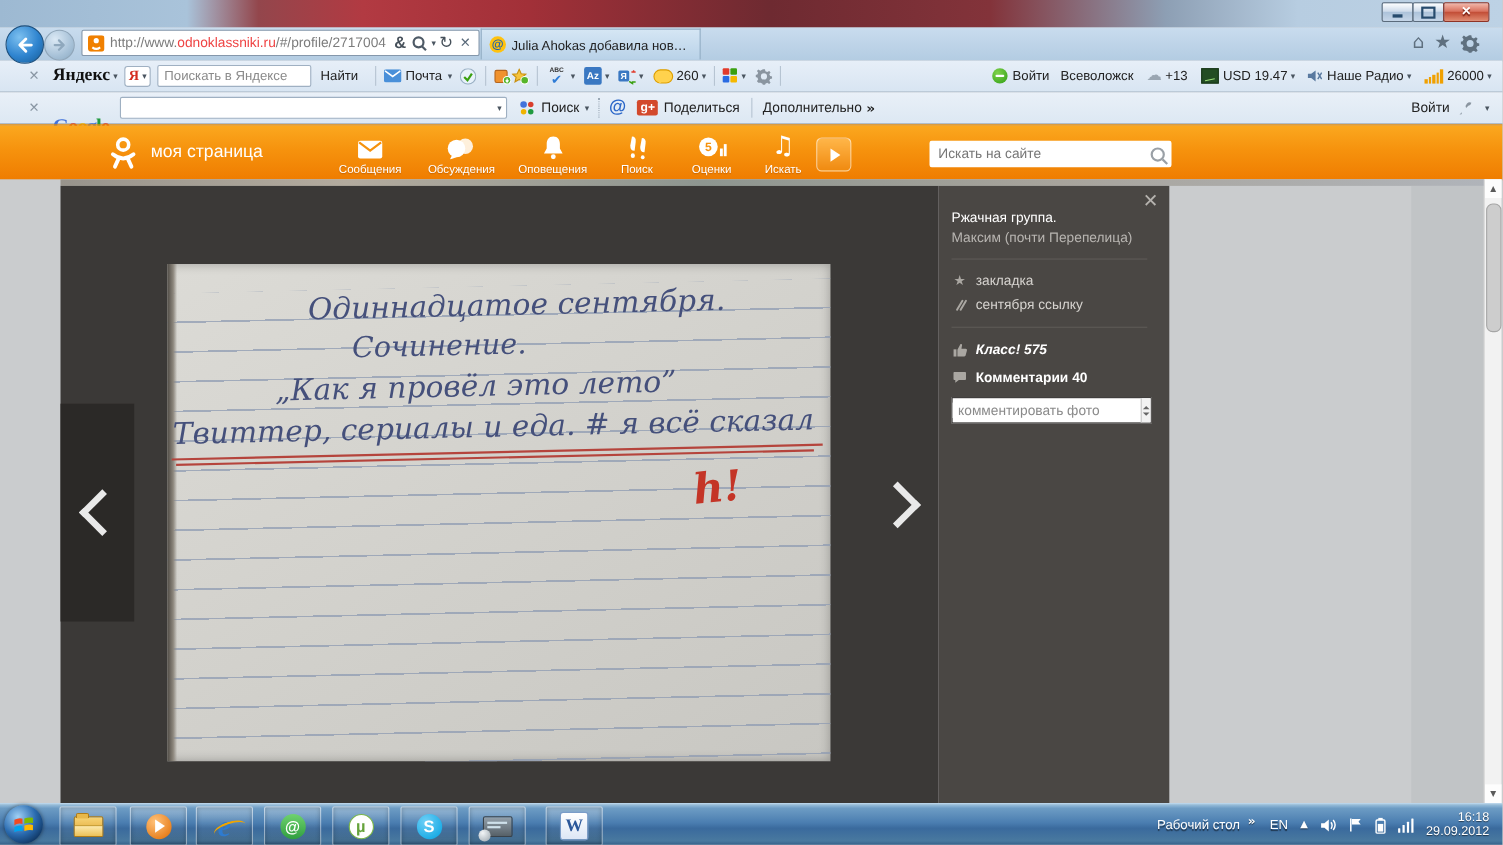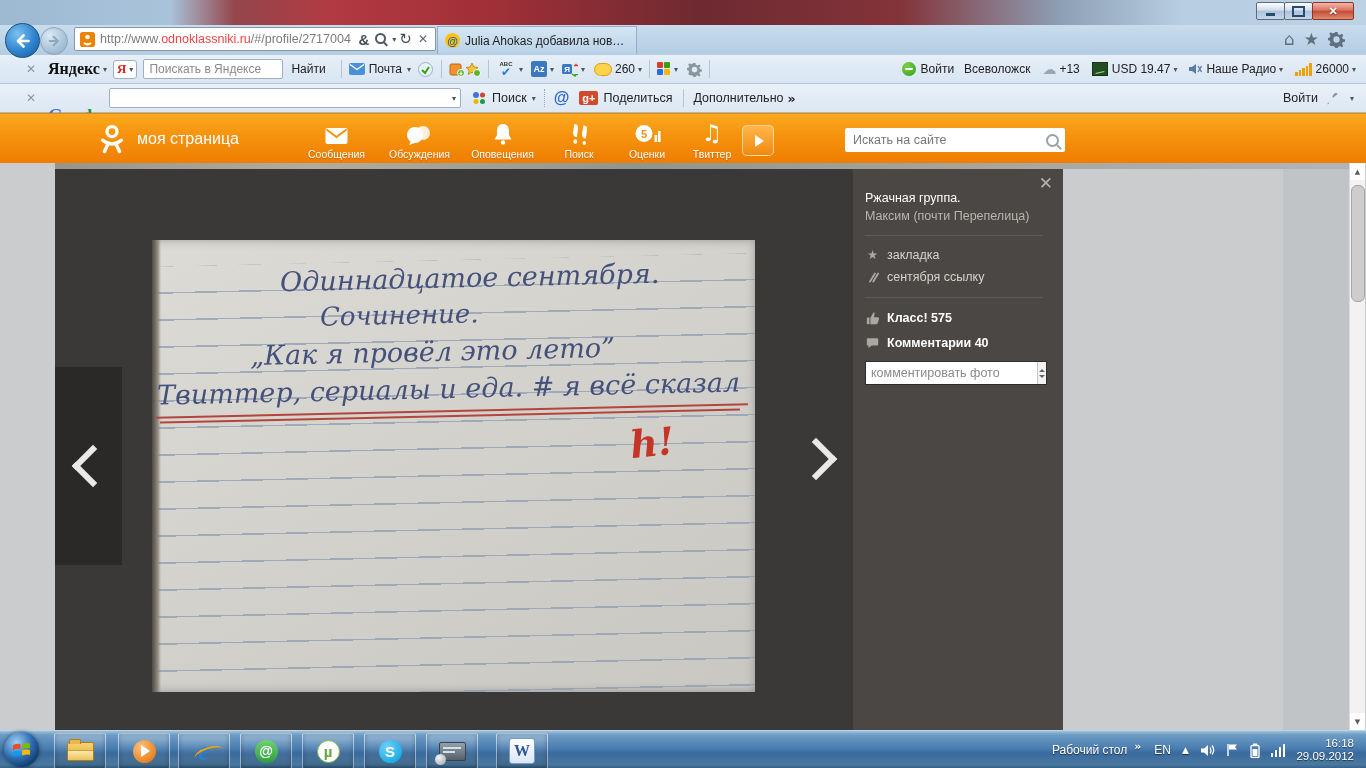--- a/index.html
+++ b/index.html
@@ -444,21 +444,21 @@
             <circle cx="10" cy="9.5" r="8.5" fill="#fff"></circle>
             <text x="10" y="13.5" font-size="11" font-weight="bold" fill="#f6920d" text-anchor="middle">5</text>
             <rect x="20.5" y="11" width="2.6" height="7" fill="#fff"></rect>
             <rect x="24" y="7" width="2.6" height="11" fill="#fff"></rect>
           </svg>
         </span>
       <span class="cap">Оценки</span>
     </div>
     <div class="it" style="width:64px;">
       <span class="icn glyph" style="color:#fff;font-size:23px;line-height:24px;">♫</span>
-      <span class="cap">Твиттер</span>
+      <span class="cap">Искать</span>
     </div>
   </div>
 
   <div id="ok-play" class="ab">
       <i></i>
     </div>
 
   <div id="ok-search" class="ab">
     <input placeholder="Искать на сайте" style="">
     <span class="mag2"></span>
@@ -499,21 +499,21 @@
     </div>
     <div class="sb-row" style="top:101px;">
       <span class="sbi">
           <svg width="13" height="13" viewBox="0 0 16 16">
             <path d="M5 13 L11 3 M9 13 L15 3" stroke="#aaa7a2" stroke-width="2.2" stroke-linecap="round"></path>
           </svg>
         </span>
       <span>сентября ссылку</span>
     </div>
     <div class="sb-hr" style="top:128px;"></div>
-    <div class="sb-row bold" style="top:142px;">
+    <div class="sb-row bold" style="top:142px;font-style:italic;">
       <span class="sbi">
           <svg width="14" height="14" viewBox="0 0 16 16">
             <rect x="1" y="7.5" width="3" height="7.5" fill="#aaa7a2"></rect>
             <path d="M5 15 V8 l3.2-6 q1.8-.6 1.6 1.2 L9.2 7 h4.4 q1.8 0 1.3 1.8 l-1.4 5 q-.3 1.2-1.8 1.2z" fill="#aaa7a2"></path>
           </svg>
         </span>
       <span><span>Класс!</span> <span>575</span></span>
     </div>
     <div class="sb-row bold" style="top:167px;">
       <span class="sbi">

